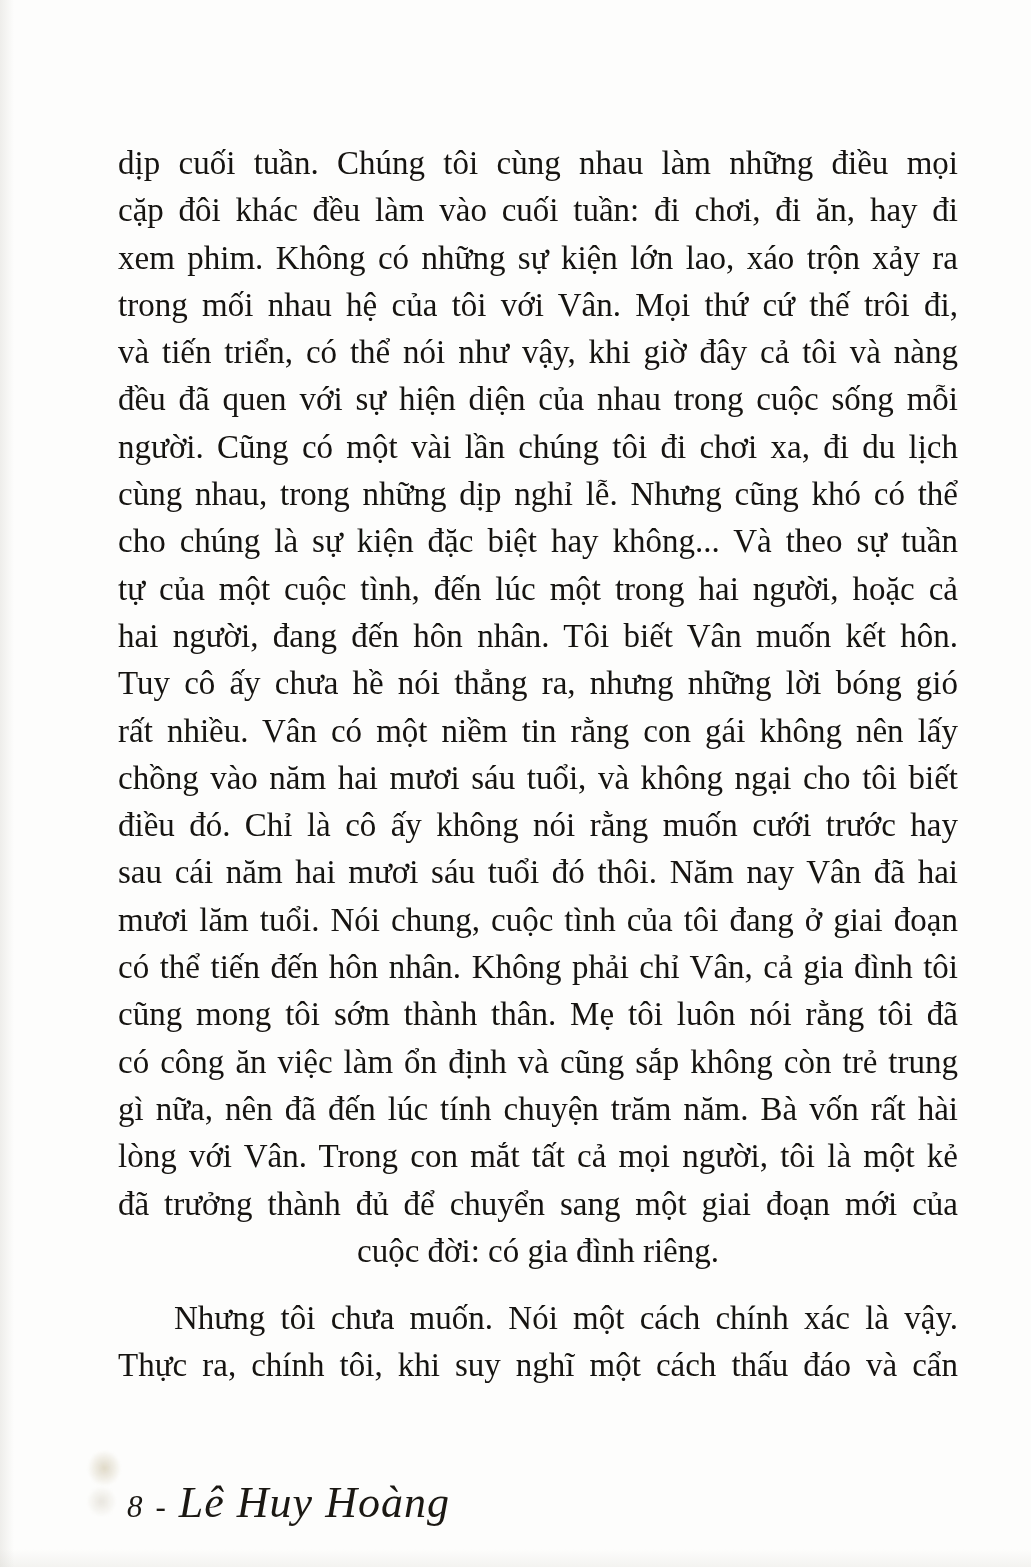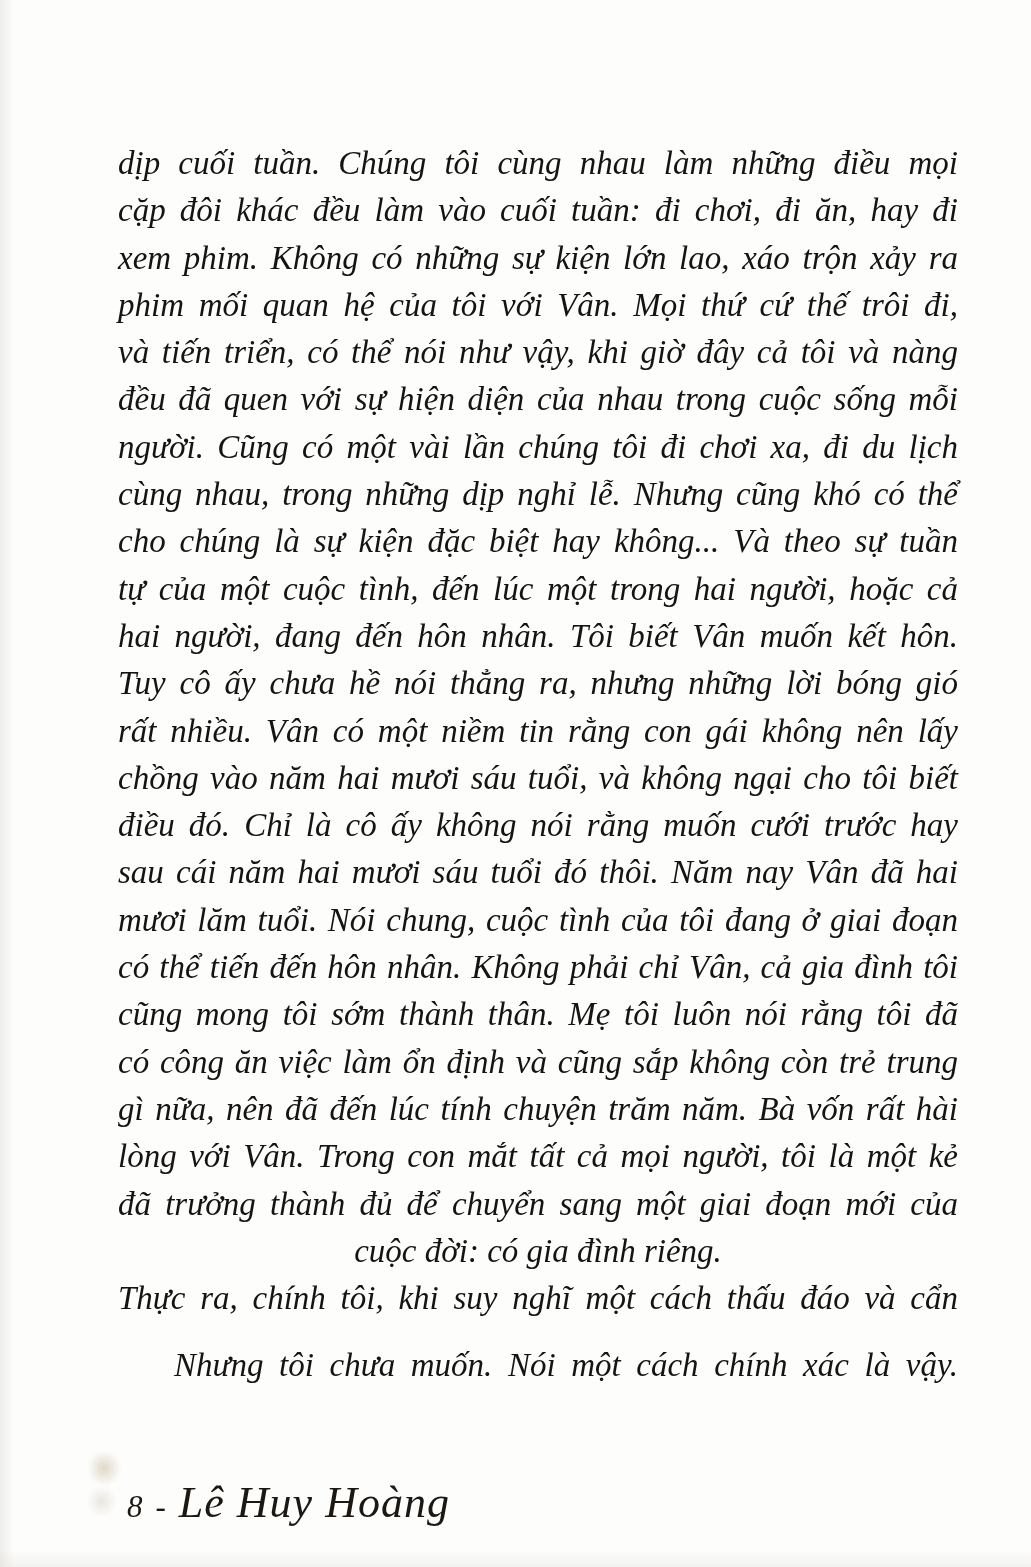--- a/index.html
+++ b/index.html
@@ -27,21 +27,20 @@
     top: 140px;
     width: 840px;
     font-size: 33px;
     line-height: 47.3px;
   }
   .ln {
     margin: 0;
     height: 47.3px;
     white-space: nowrap;
     white-space: normal;
-    font-style: italic;
   }
   .j { text-align: justify; }
   .j::after { content: ""; display: inline-block; width: 100%; height: 0; }
   .pend { text-align: center; }
   .indent { text-indent: 56px; }
   .pbreak { margin-top: 20px; }
   .page-footer {
     position: absolute;
     left: 127px;
     top: 1477px;
@@ -67,43 +66,43 @@
 </style>
 </head>
 <body>
 
 <div class="page">
 
   <main class="body-text">
     <p class="ln j">dịp cuối tuần. Chúng tôi cùng nhau làm những điều mọi</p>
     <p class="ln j">cặp đôi khác đều làm vào cuối tuần: đi chơi, đi ăn, hay đi</p>
     <p class="ln j">xem phim. Không có những sự kiện lớn lao, xáo trộn xảy ra</p>
-    <p class="ln j">phim mối quan hệ của tôi với Vân. Mọi thứ cứ thế trôi đi,</p>
+    <p class="ln j">trong mối nhau hệ của tôi với Vân. Mọi thứ cứ thế trôi đi,</p>
     <p class="ln j">và tiến triển, có thể nói như vậy, khi giờ đây cả tôi và nàng</p>
     <p class="ln j">đều đã quen với sự hiện diện của nhau trong cuộc sống mỗi</p>
     <p class="ln j">người. Cũng có một vài lần chúng tôi đi chơi xa, đi du lịch</p>
     <p class="ln j">cùng nhau, trong những dịp nghỉ lễ. Nhưng cũng khó có thể</p>
     <p class="ln j">cho chúng là sự kiện đặc biệt hay không... Và theo sự tuần</p>
     <p class="ln j">tự của một cuộc tình, đến lúc một trong hai người, hoặc cả</p>
     <p class="ln j">hai người, đang đến hôn nhân. Tôi biết Vân muốn kết hôn.</p>
     <p class="ln j">Tuy cô ấy chưa hề nói thẳng ra, nhưng những lời bóng gió</p>
     <p class="ln j">rất nhiều. Vân có một niềm tin rằng con gái không nên lấy</p>
     <p class="ln j">chồng vào năm hai mươi sáu tuổi, và không ngại cho tôi biết</p>
     <p class="ln j">điều đó. Chỉ là cô ấy không nói rằng muốn cưới trước hay</p>
     <p class="ln j">sau cái năm hai mươi sáu tuổi đó thôi. Năm nay Vân đã hai</p>
     <p class="ln j">mươi lăm tuổi. Nói chung, cuộc tình của tôi đang ở giai đoạn</p>
     <p class="ln j">có thể tiến đến hôn nhân. Không phải chỉ Vân, cả gia đình tôi</p>
     <p class="ln j">cũng mong tôi sớm thành thân. Mẹ tôi luôn nói rằng tôi đã</p>
     <p class="ln j">có công ăn việc làm ổn định và cũng sắp không còn trẻ trung</p>
     <p class="ln j">gì nữa, nên đã đến lúc tính chuyện trăm năm. Bà vốn rất hài</p>
     <p class="ln j">lòng với Vân. Trong con mắt tất cả mọi người, tôi là một kẻ</p>
     <p class="ln j">đã trưởng thành đủ để chuyển sang một giai đoạn mới của</p>
     <p class="ln pend">cuộc đời: có gia đình riêng.</p>
+    <p class="ln j indent pbreak">Nhưng tôi chưa muốn. Nói một cách chính xác là vậy.</p>
     <p class="ln j">Thực ra, chính tôi, khi suy nghĩ một cách thấu đáo và cẩn</p>
-    <p class="ln j indent pbreak">Nhưng tôi chưa muốn. Nói một cách chính xác là vậy.</p>
   </main>
 
   <div class="smudge"></div>
 
   <footer class="page-footer">
     <span class="pg">8</span>
     <span class="sep">-</span>
     <span class="author">Lê Huy Hoàng</span>
   </footer>
 

